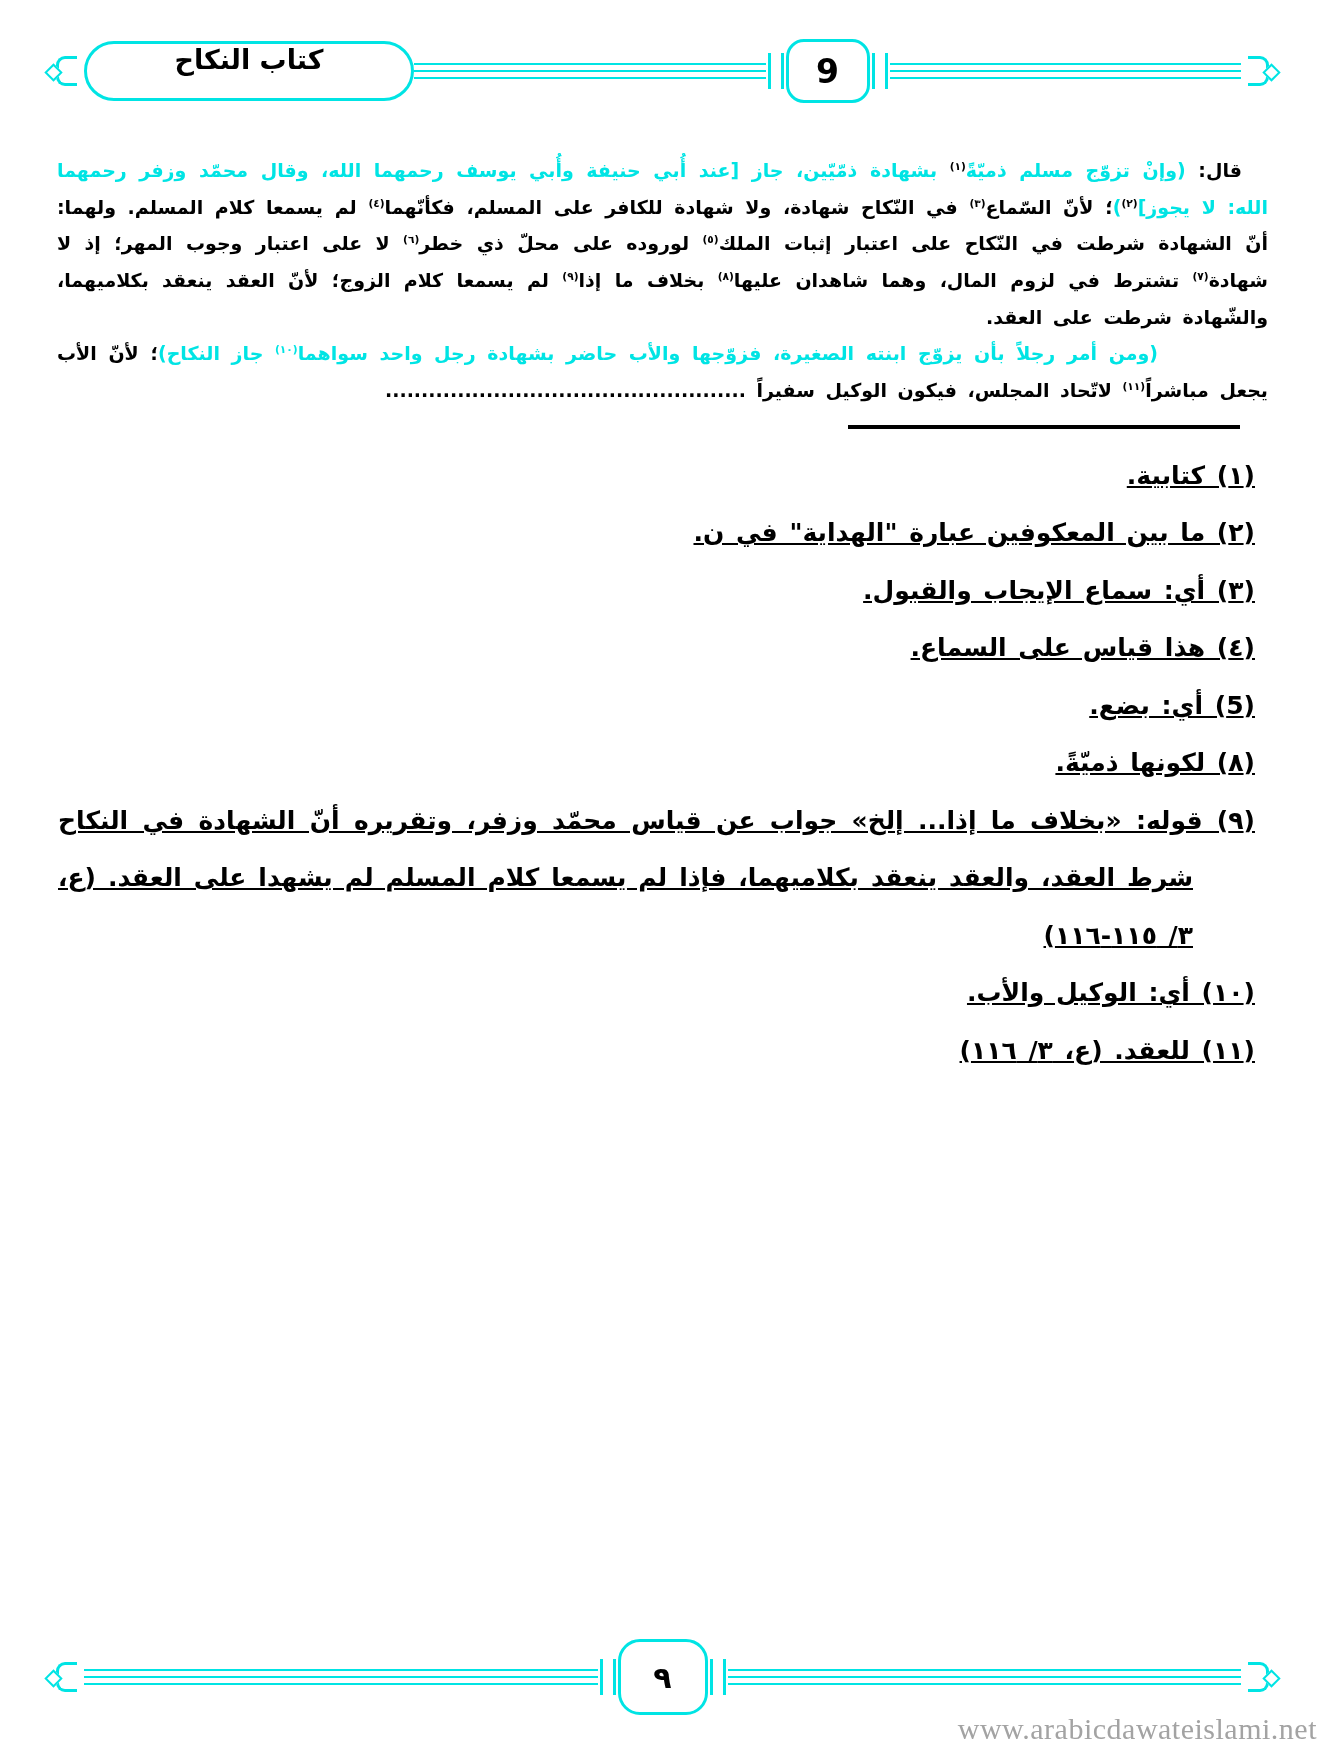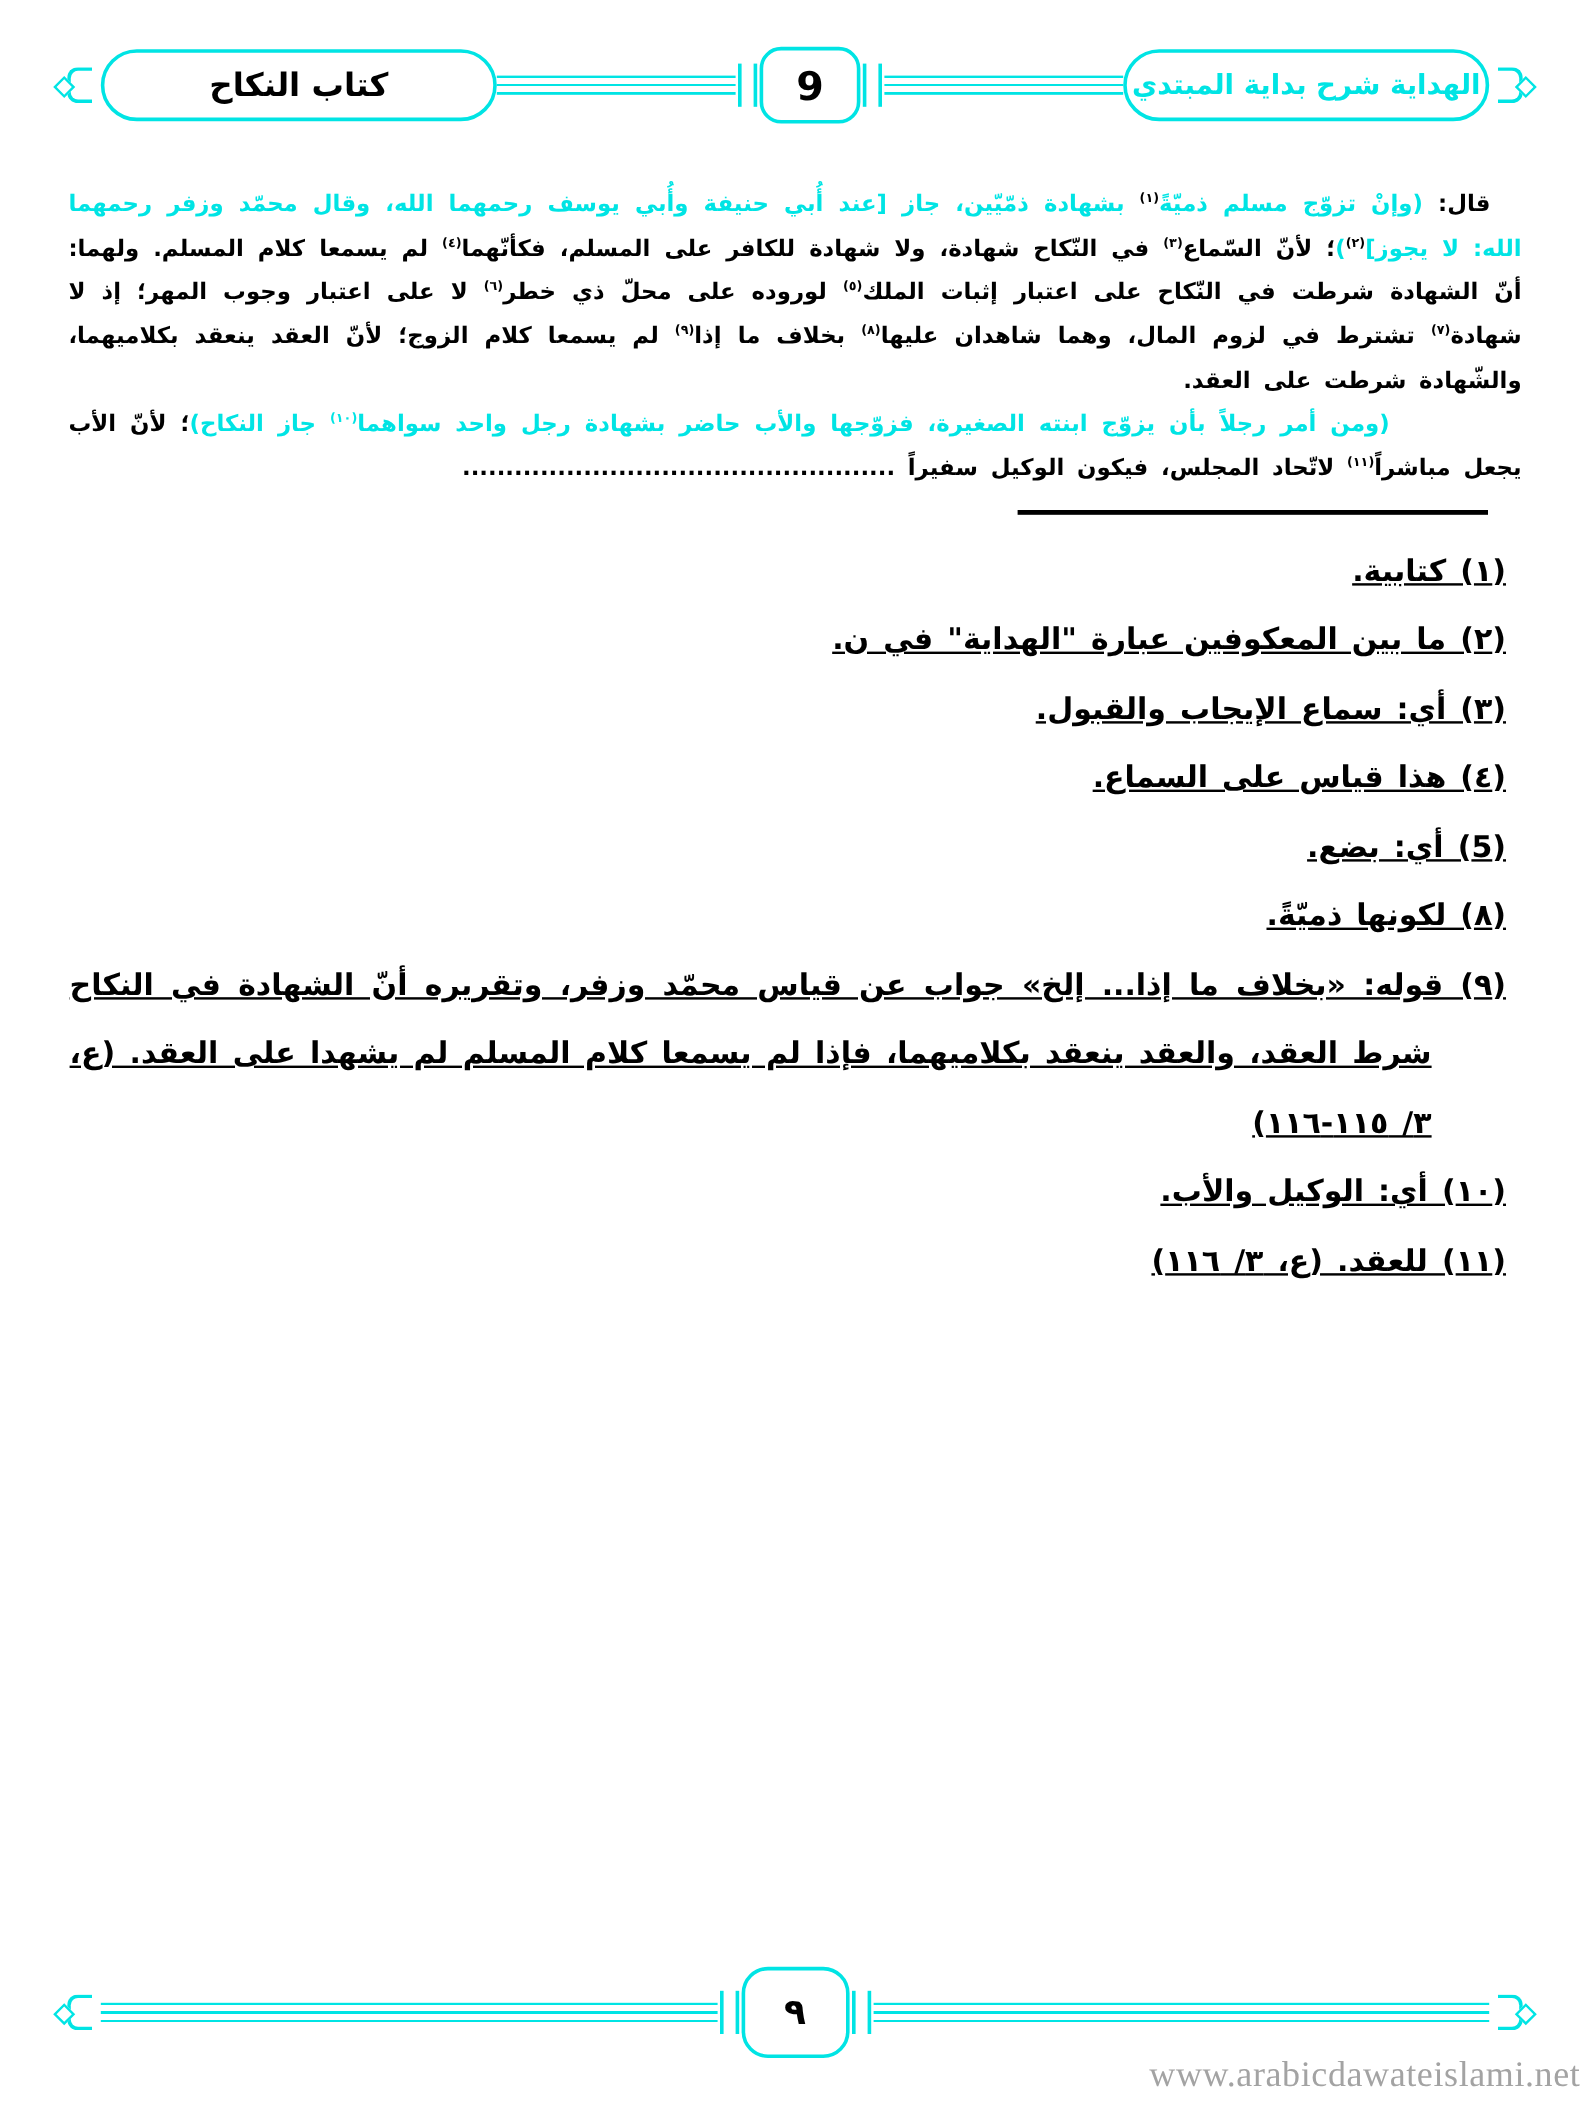--- a/index.html
+++ b/index.html
@@ -23,21 +23,21 @@
     flex: 1; height: 16px; min-width: 30px;
     background: linear-gradient(to bottom,
       var(--accent) 0 2px, transparent 2px 7px,
       var(--accent) 7px 9px, transparent 9px 14px,
       var(--accent) 14px 16px);
   }
   .cartouche {
     border: 3px solid var(--accent);
     border-radius: 32px;
     height: 60px;
-    display: flex; align-items: center; justify-content: center;
+    display: flex; justify-content: center;
     background: #fff;
     flex: none;
   }
   .cartouche.book { width: 330px; }
   .cartouche.series { width: 305px; }
   .chapter-title { font-size: 27px; font-weight: bold; color: #000; }
   .series-title { font-size: 23px; font-weight: bold; color: var(--accent); white-space: nowrap; }
 
   .numbox {
     flex: none;
@@ -127,23 +127,20 @@
   <div class="cartouche book">
     <span class="chapter-title">كتاب النكاح</span>
   </div>
   <div class="rule3"></div>
   <div class="clamp"></div>
   <div class="numbox">
     <span>9</span>
   </div>
   <div class="clamp"></div>
   <div class="rule3"></div>
-  <div class="cartouche series">
-    <span class="series-title">الهداية شرح بداية المبتدي</span>
-  </div>
   <div class="cap right"></div>
 </div>
 
 <section class="main-text">
     <p style="text-indent: 26px;"><span>قال: </span><span class="acc">(وإنْ تزوّج مسلم ذميّةً</span><sup class="fnmark">(١)</sup><span class="acc"> بشهادة ذمّيّين، جاز [عند أُبي حنيفة وأُبي يوسف رحمهما الله، وقال محمّد وزفر رحمهما الله: لا يجوز]</span><sup class="fnmark">(٢)</sup><span class="acc">)</span><span>؛ لأنّ السّماع</span><sup class="fnmark">(٣)</sup><span> في النّكاح شهادة، ولا شهادة للكافر على المسلم، فكأنّهما</span><sup class="fnmark">(٤)</sup><span> لم يسمعا كلام المسلم. ولهما: أنّ الشهادة شرطت في النّكاح على اعتبار إثبات الملك</span><sup class="fnmark">(٥)</sup><span> لوروده على محلّ ذي خطر</span><sup class="fnmark">(٦)</sup><span> لا على اعتبار وجوب المهر؛ إذ لا شهادة</span><sup class="fnmark">(٧)</sup><span> تشترط في لزوم المال، وهما شاهدان عليها</span><sup class="fnmark">(٨)</sup><span> بخلاف ما إذا</span><sup class="fnmark">(٩)</sup><span> لم يسمعا كلام الزوج؛ لأنّ العقد ينعقد بكلاميهما، والشّهادة شرطت على العقد.</span></p>
     <p style="text-indent: 110px;"><span class="acc">(ومن أمر رجلاً بأن يزوّج ابنته الصغيرة، فزوّجها والأب حاضر بشهادة رجل واحد سواهما</span><sup class="fnmark acc">(١٠)</sup><span class="acc"> جاز النكاح)</span><span>؛ لأنّ الأب يجعل مباشراً</span><sup class="fnmark">(١١)</sup><span> لاتّحاد المجلس، فيكون الوكيل سفيراً </span><span>..................................................</span></p>
   </section>
 
 <div class="fn-divider"></div>
 

